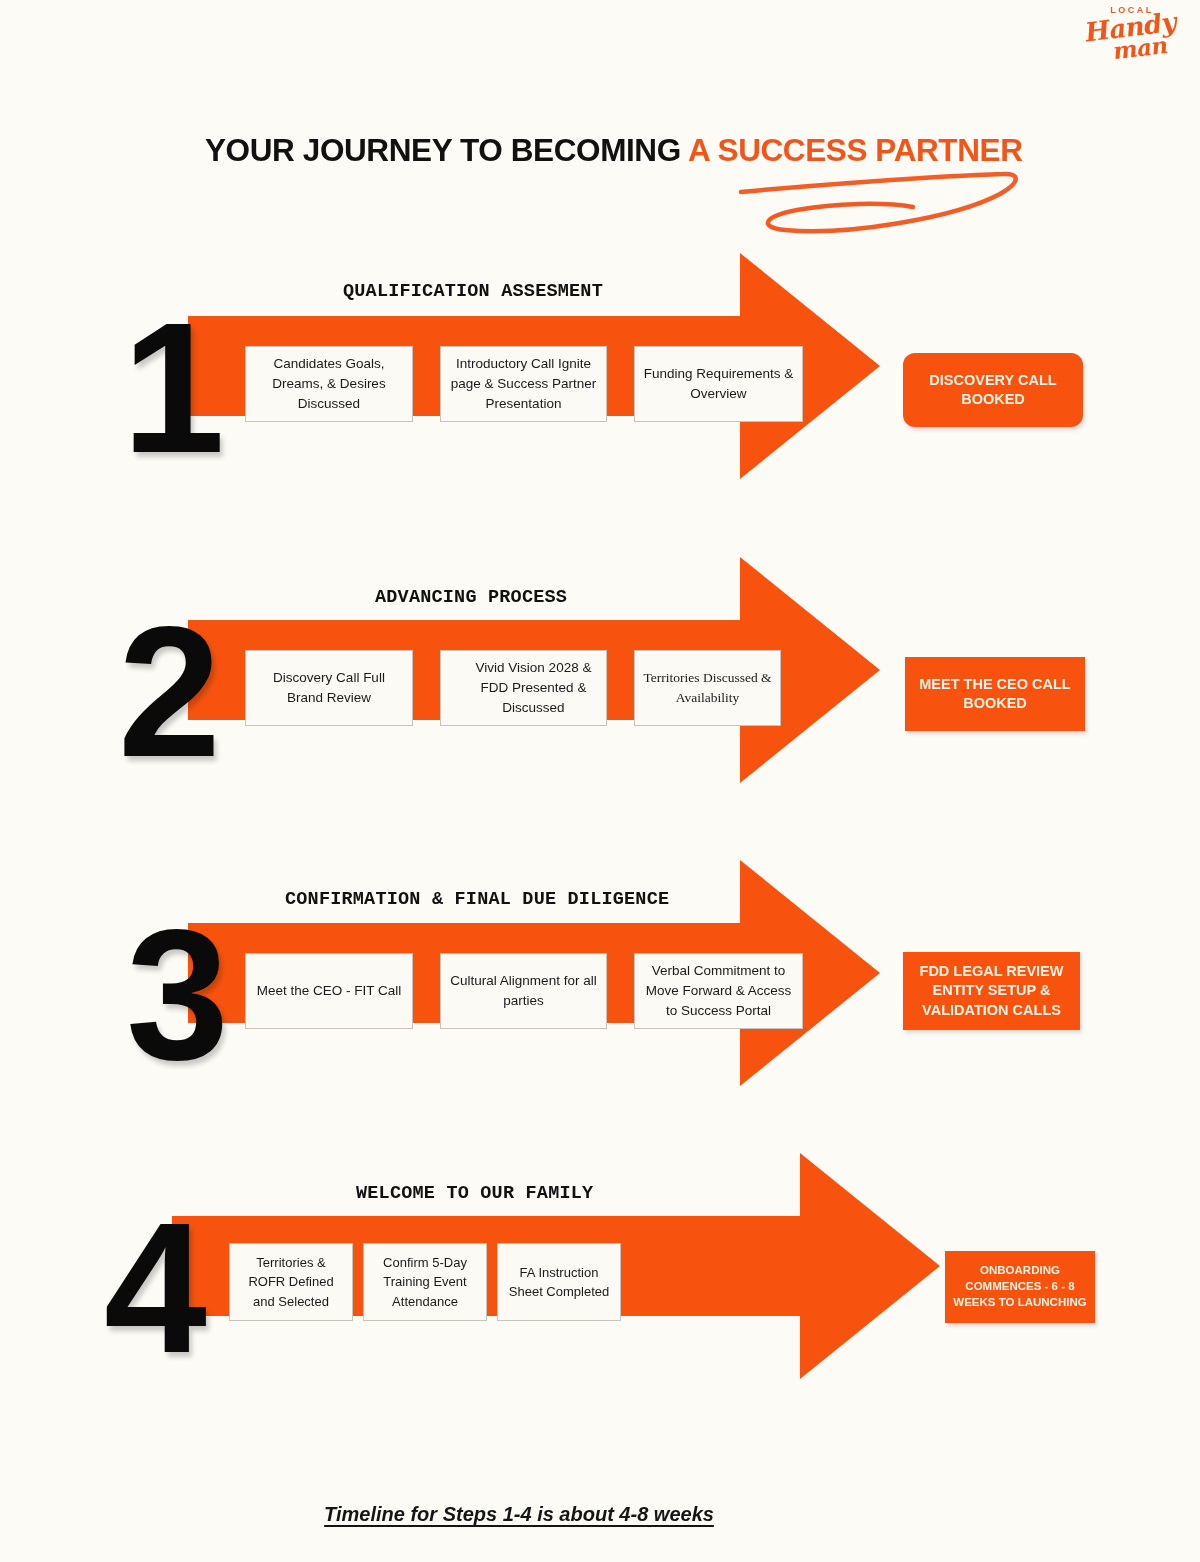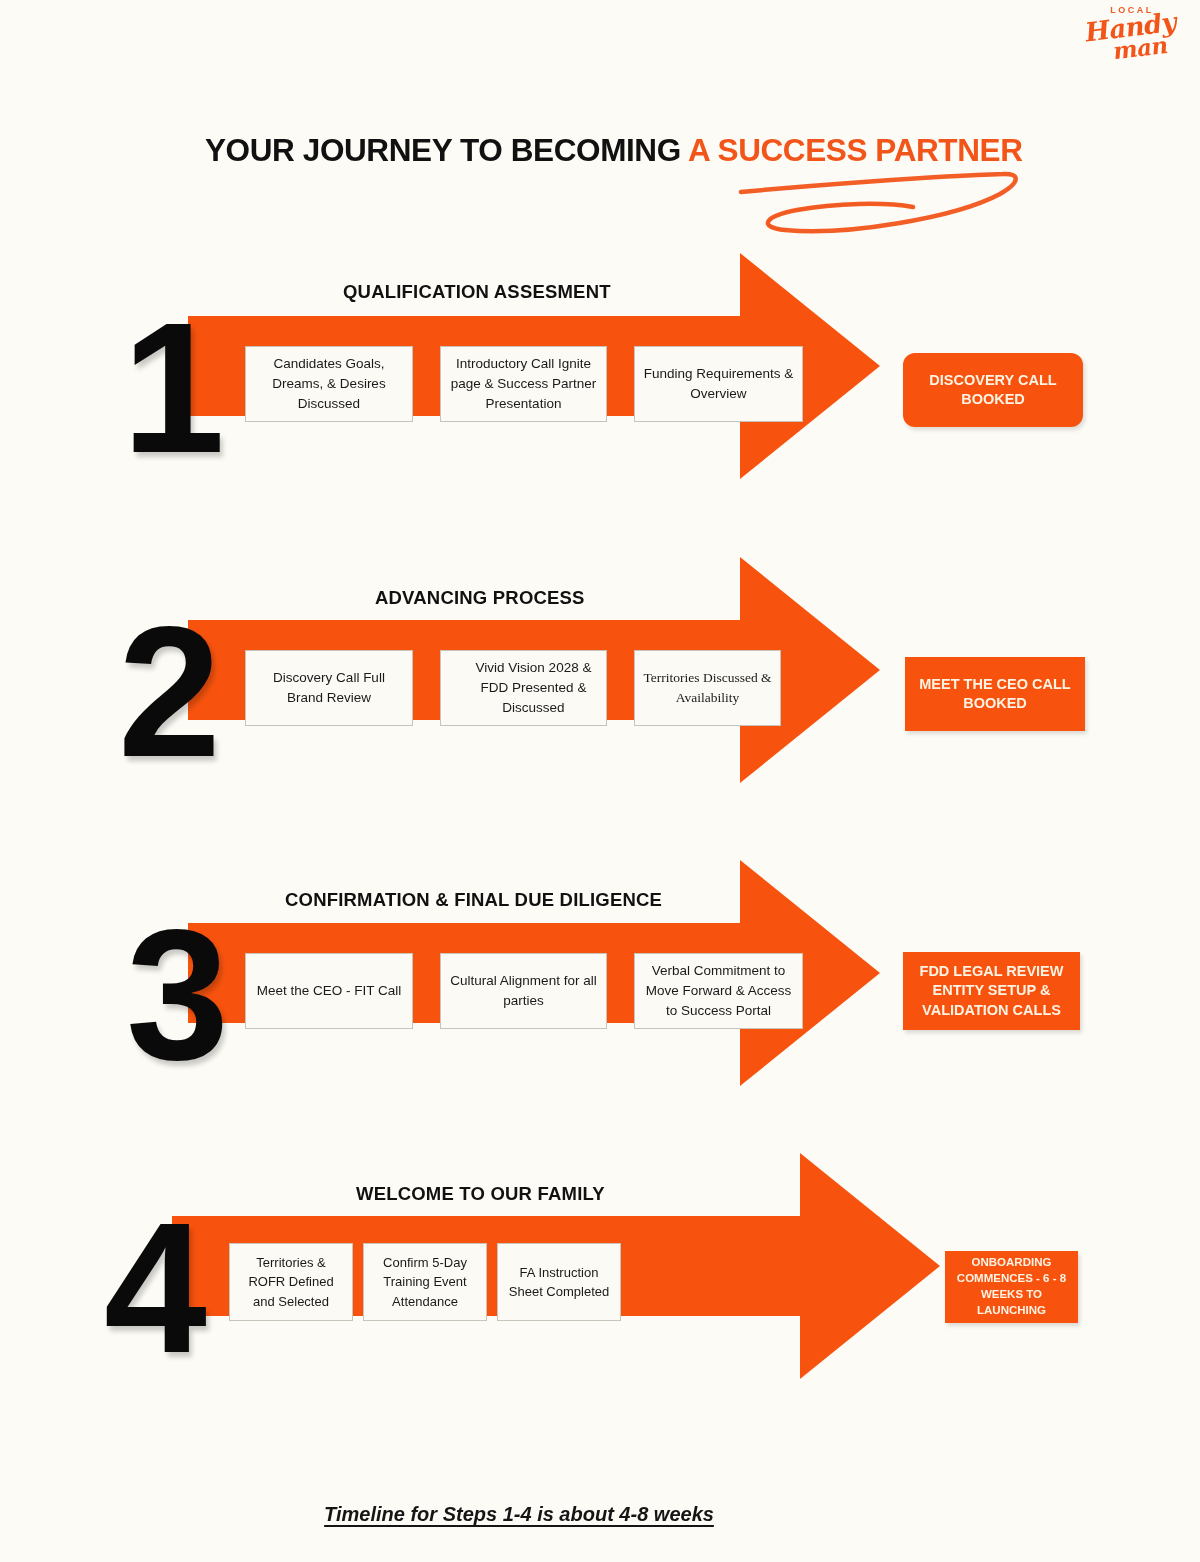--- a/index.html
+++ b/index.html
@@ -84,21 +84,21 @@
   .step-3 { top: 855px; }
   .step-4 { top: 1148px; }
 
   .step-title {
     position: absolute;
     font-size: 18.5px;
     font-weight: 700;
     color: #111111;
     letter-spacing: 0.2px;
     white-space: nowrap;
-    font-family: Liberation Sans, sans-serif;
+    font-family: Liberation Mono, monospace;
   }
   .step-1 .step-title { left: 343px; top: 33px; }
   .step-2 .step-title { left: 375px; top: 35px; }
   .step-3 .step-title { left: 285px; top: 34px; }
   .step-4 .step-title { left: 356px; top: 35px; }
 
   .arrow-svg {
     position: absolute;
     left: 0;
     top: 0;
@@ -167,21 +167,21 @@
     align-items: center;
     justify-content: center;
     line-height: 1.33;
     z-index: 2;
     box-shadow: 2px 3px 4px rgba(0,0,0,0.13);
     font-family: "Liberation Sans", sans-serif;
   }
   .step-1 .badge { left: 903px; top: 105px; width: 180px; height: 74px; font-size: 14.5px; border-radius: 12px; }
   .step-2 .badge { left: 905px; top: 105px; width: 180px; height: 74px; font-size: 14.5px; }
   .step-3 .badge { left: 903px; top: 97px; width: 177px; height: 78px; font-size: 14.5px; }
-  .step-4 .badge { left: 945px; top: 103px; width: 133px; height: 72px; font-size: 11.5px; line-height: 1.38; }
+  .step-4 .badge { left: 945px; top: 103px; width: 150px; height: 72px; font-size: 11.5px; line-height: 1.38; }
 
   
   .footer {
     position: absolute;
     bottom: 36px;
     left: 0;
     width: 1038px;
     text-align: center;
     font-size: 20px;
     font-style: italic;

